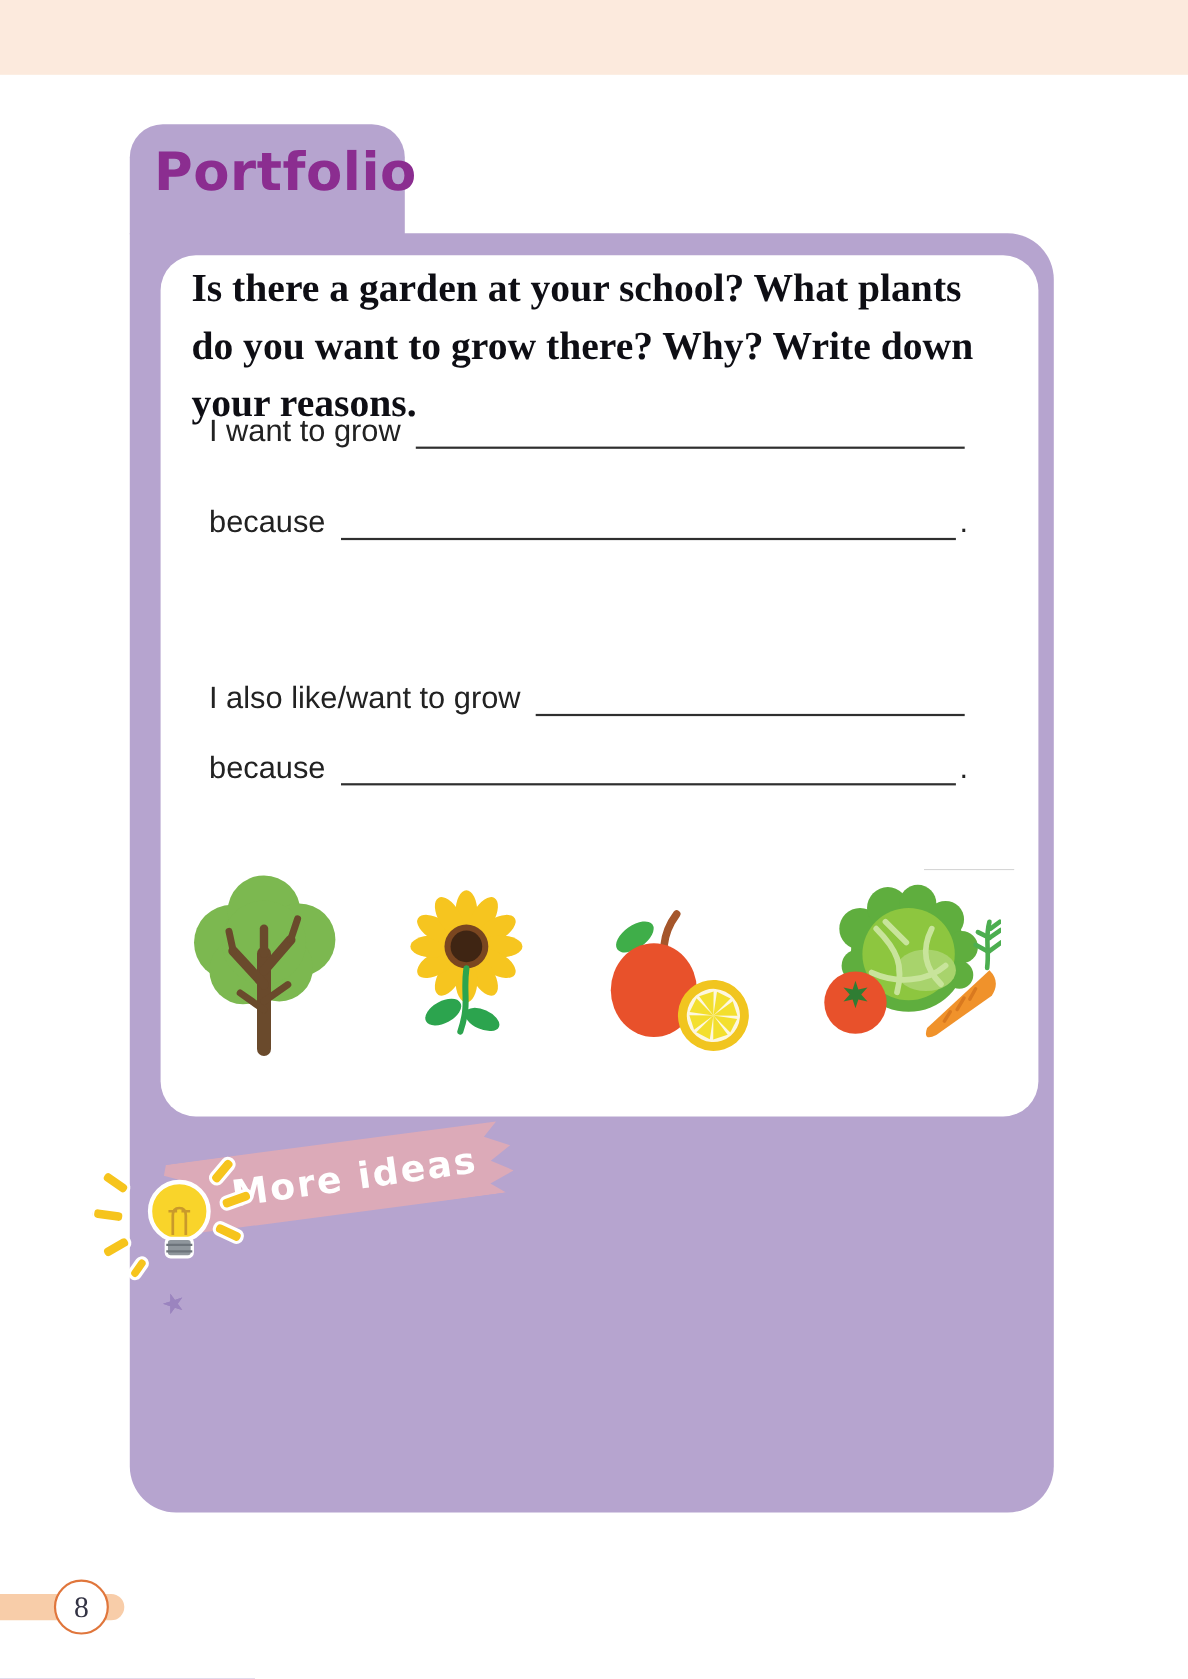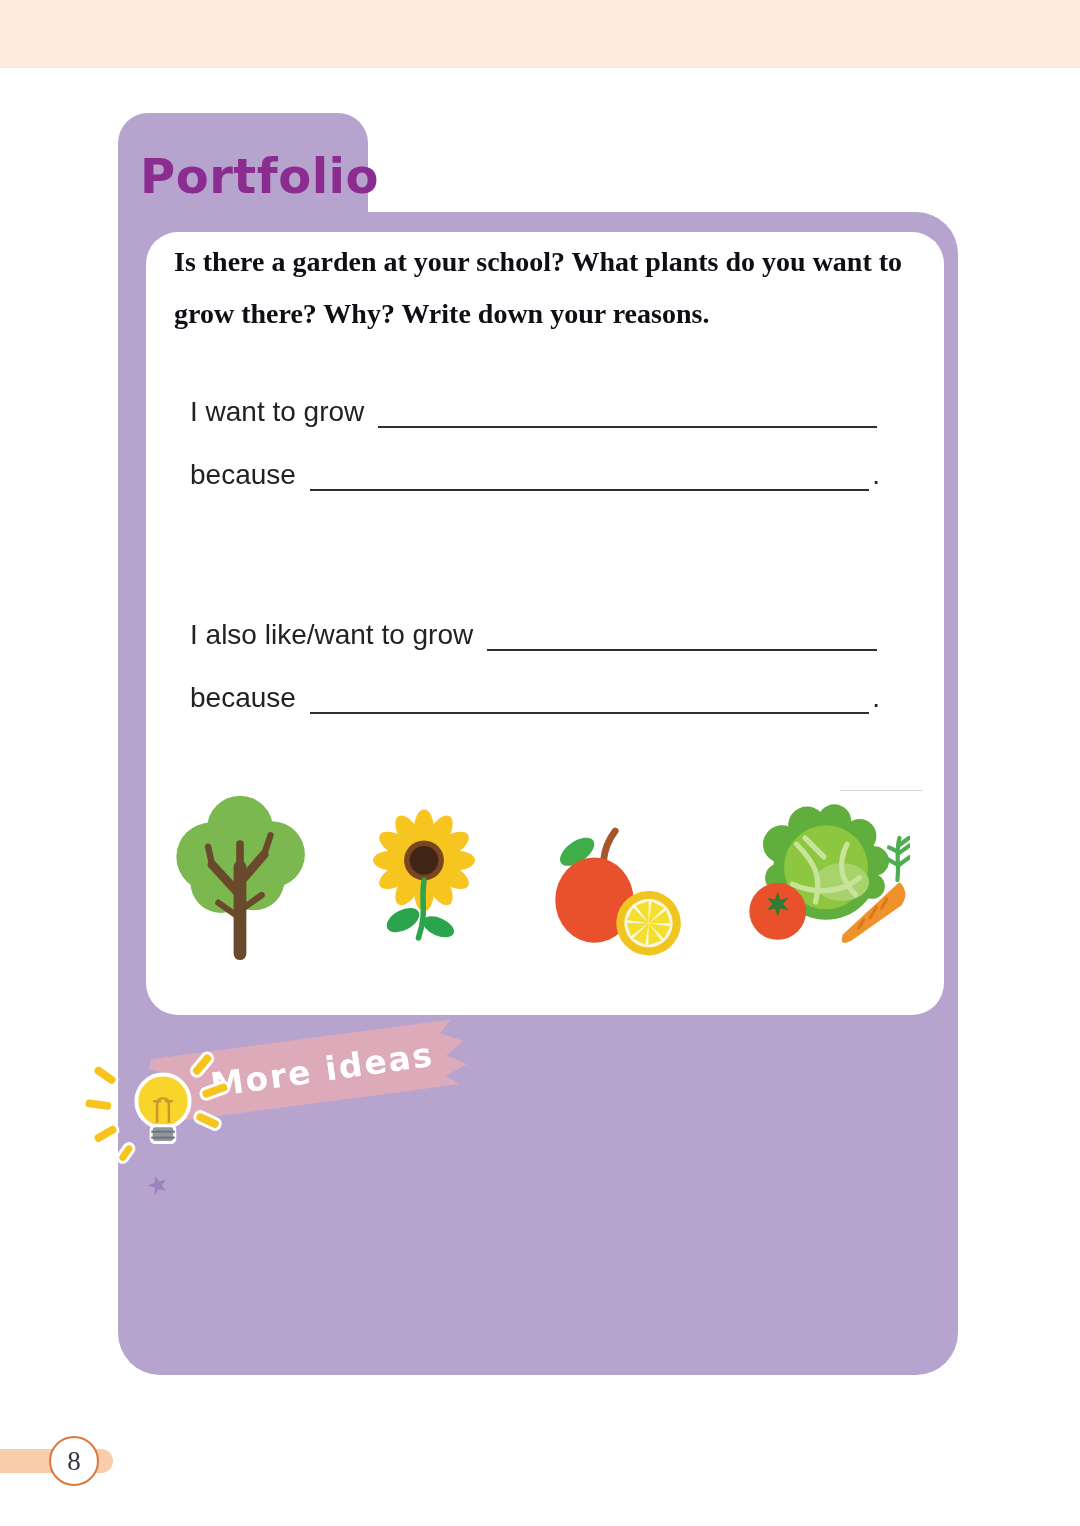--- a/index.html
+++ b/index.html
@@ -12,50 +12,50 @@
   }
   .top-band {
     position:absolute; left:0; top:0; width:1080px; height:68px;
     background:#fceadd;
   }
   .portfolio-tab {
     position:absolute; left:118px; top:113px; width:250px; height:100px;
     background:#b6a4cf; border-radius:30px 30px 0 0;
   }
   .portfolio-title {
-    position:absolute; left:22px; top:35px;
+    position:absolute; left:22px; top:16px;
     font-family:"DejaVu Sans", sans-serif;
     font-weight:800; font-size:48px; letter-spacing:0.5px;
     color:#8b2d90;
   }
   .portfolio-panel {
     position:absolute; left:118px; top:212px; width:840px; height:1163px;
     background:#b6a4cf; border-radius:0 42px 42px 42px;
   }
   .prompt-card {
     position:absolute; left:146px; top:232px; width:798px; height:783px;
     background:#ffffff; border-radius:32px;
   }
   .prompt-text {
     position:absolute; left:174px; top:236px; width:742px;
     font-family:"Liberation Serif", serif; font-weight:bold;
-    font-size:28px; line-height:52px; color:#0e0e14;
+    font-size:36px; line-height:52px; color:#0e0e14;
   }
   .fill-row {
     position:absolute; left:190px; width:690px; height:34px;
     display:flex; align-items:flex-end;
     font-family:"Liberation Sans", sans-serif;
     font-size:28px; color:#222222; white-space:nowrap;
   }
   .fill-row .fill-line {
     flex:1; height:27px; margin-left:14px;
     border-bottom:2px solid #2f2f2f;
   }
   .fill-row .fill-suffix { margin-left:3px; }
-  .row-1 { top:394px; }
+  .row-1 { top:374px; }
   .row-2 { top:457px; }
   .row-3 { top:617px; }
   .row-4 { top:680px; }
   .illustrations-row {
     position:absolute; left:170px; top:772px; width:740px; height:188px;
     display:flex; justify-content:space-between; align-items:flex-end;
   }
   .divider-line {
     position:absolute; left:840px; top:790px; width:82px; height:1px;
     background:#d6d6d6;

